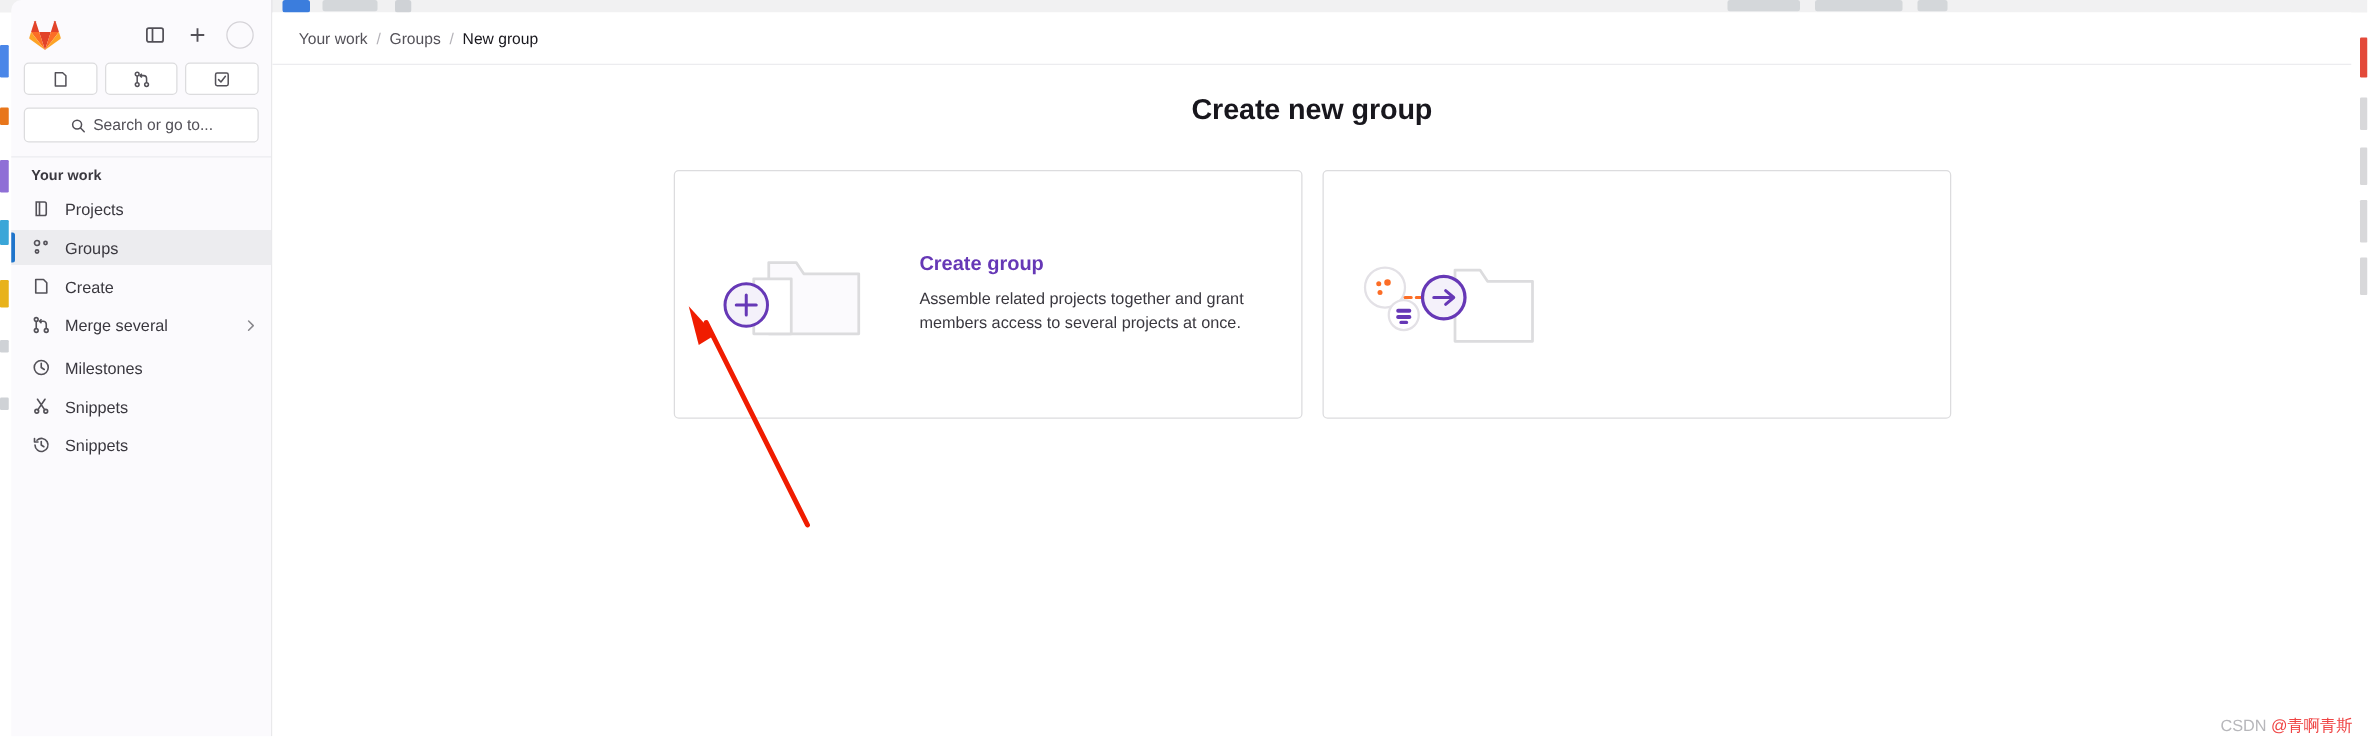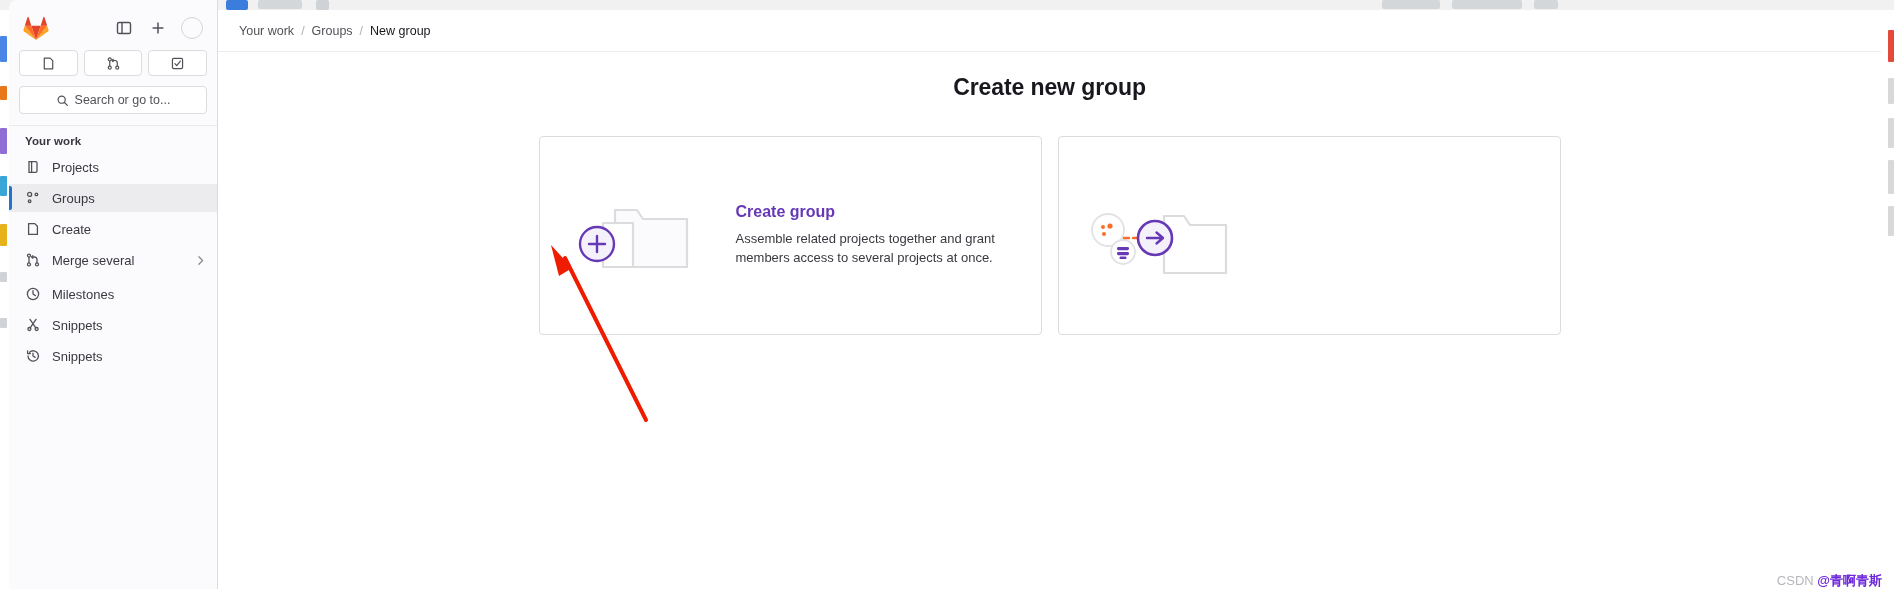--- a/index.html
+++ b/index.html
@@ -123,21 +123,21 @@
   .card-desc { color: #3a383f; font-size: 13px; line-height: 1.45; }
 
   
   .annot { position: absolute; left: 0; top: 0; pointer-events: none; }
 
   
   .watermark {
     position: absolute; right: 12px; bottom: 9px;
     font-size: 13px; color: #b7b7bb; white-space: nowrap;
   }
-  .watermark .cn { color: #6d28d9; font-weight: bold; }
+  .watermark .cn { color: #ef4444; }
 </style>
 </head>
 <body>
 
 <div id="root">
 
   <div class="chrome-strip">
     <div class="chrome-fragment" style="left:30px;width:40px;"></div>
     <div class="chrome-fragment" style="left:78px;width:26px;"></div>
     <div class="chrome-fragment" style="left:112px;width:68px;"></div>

